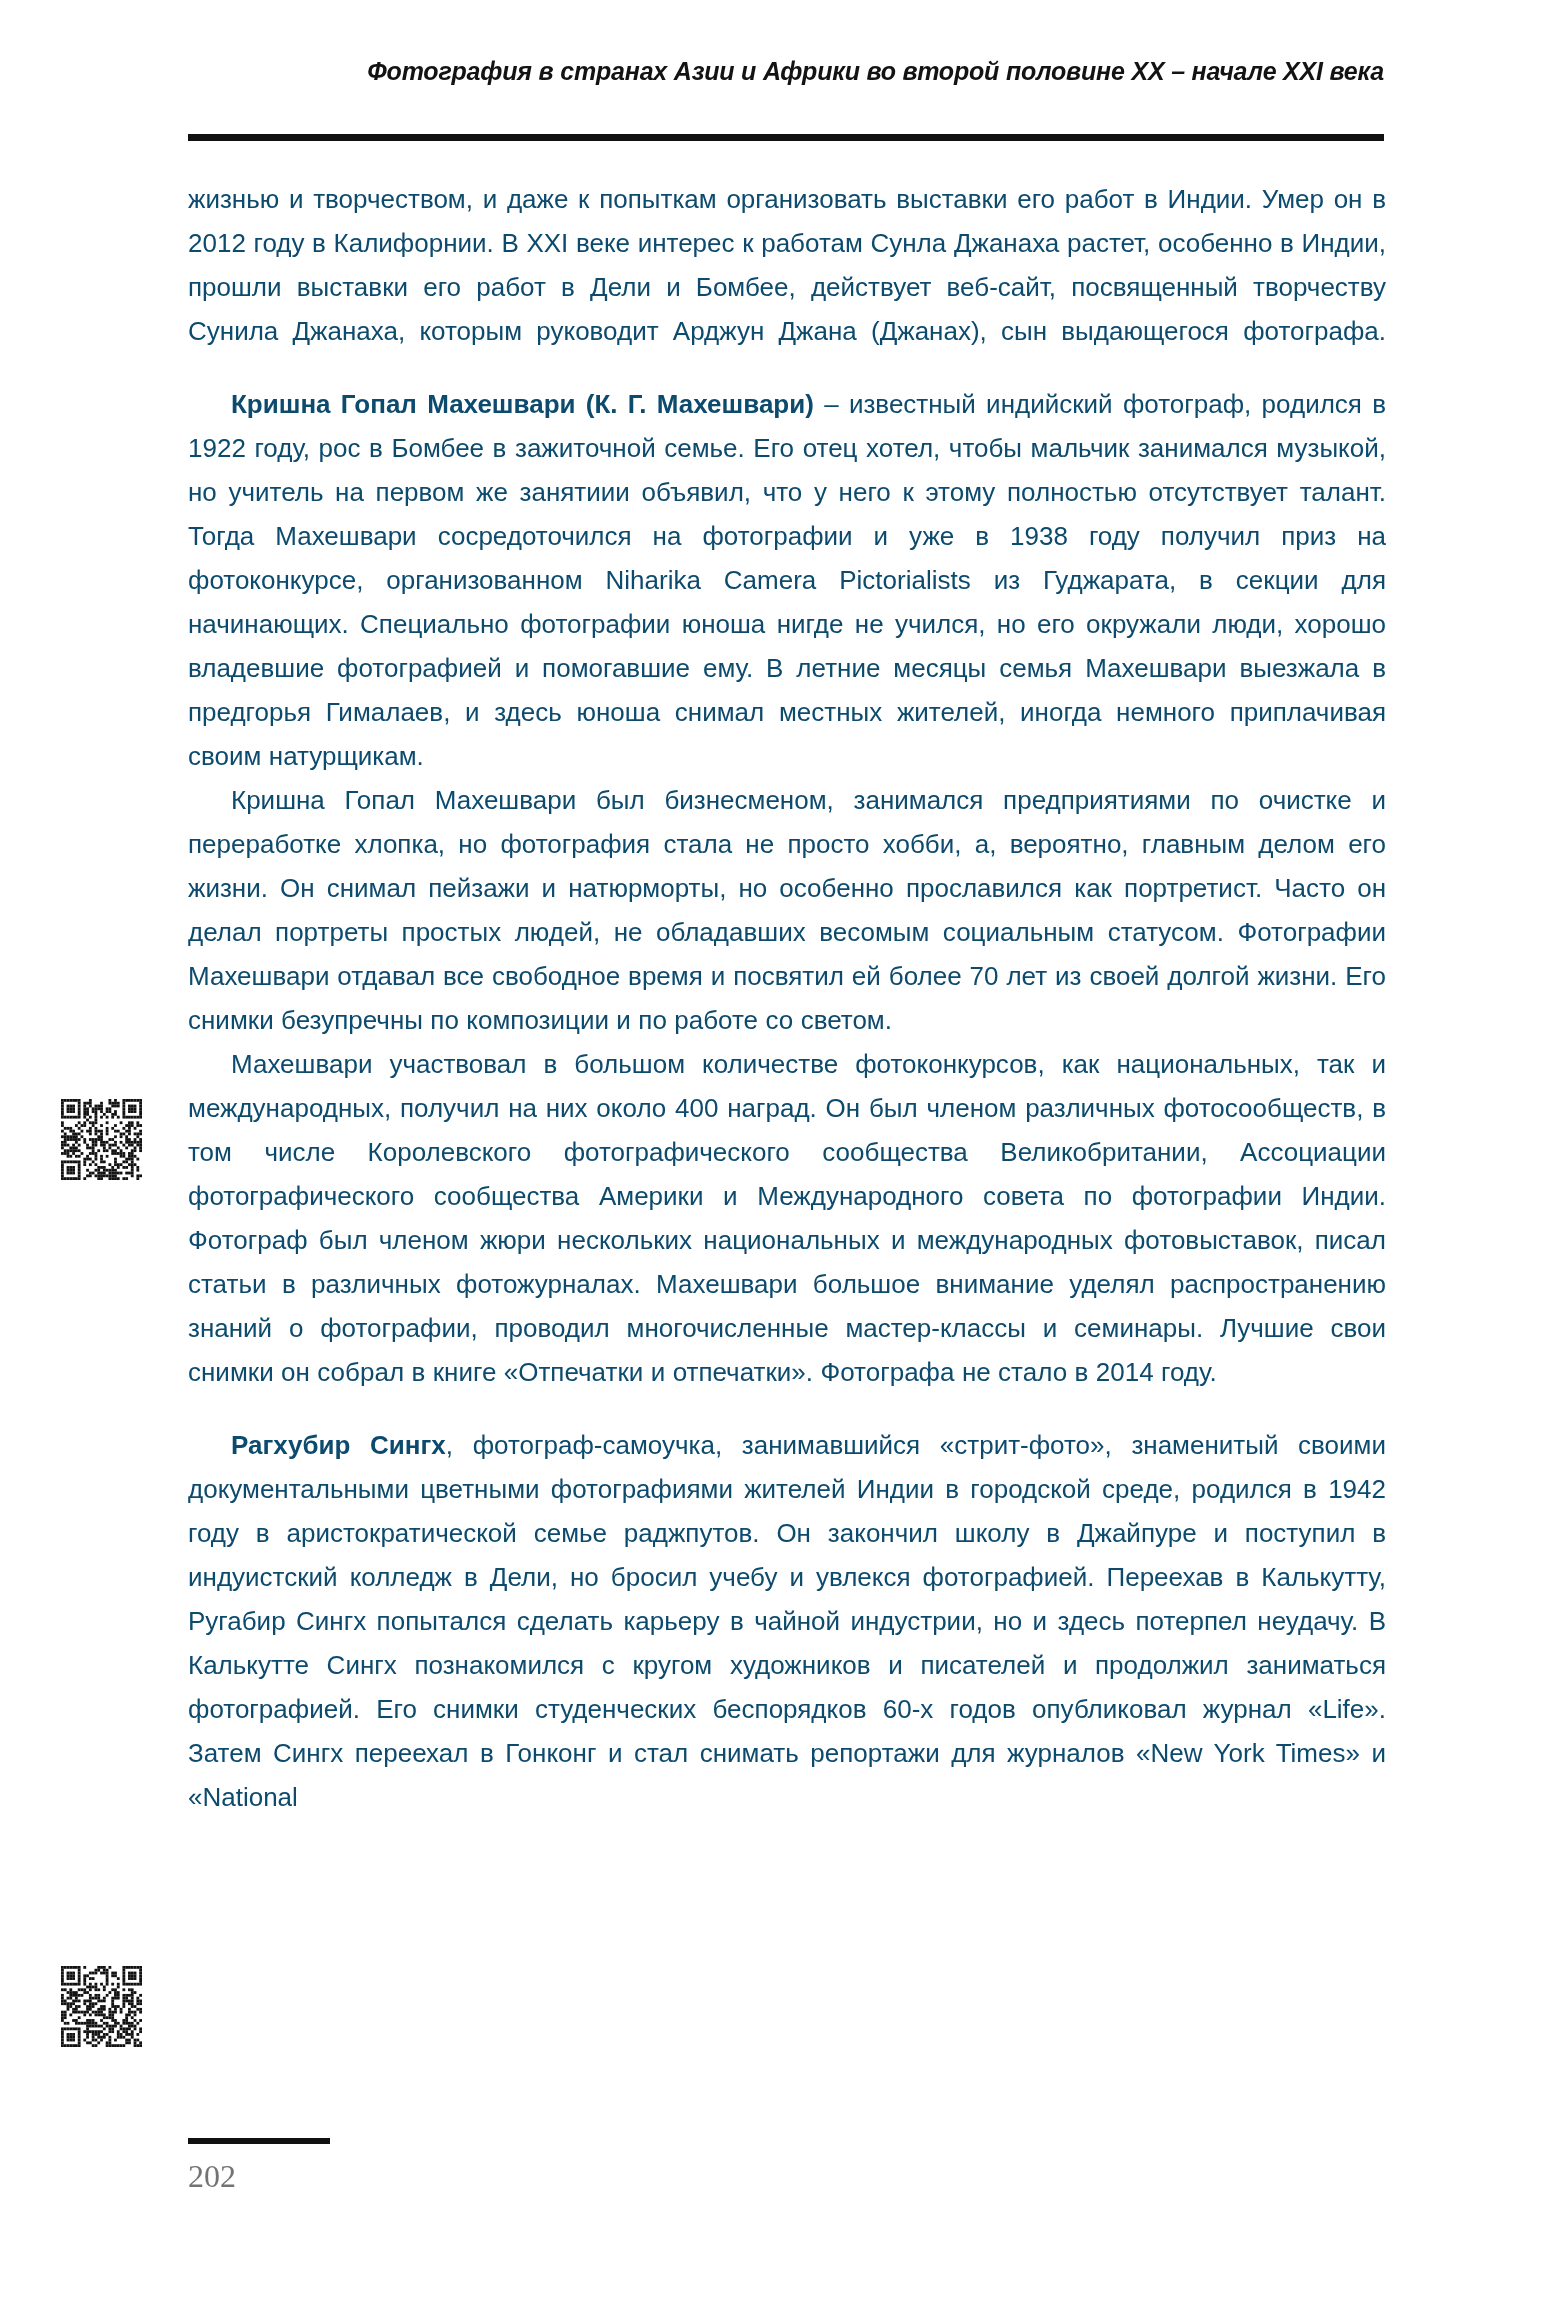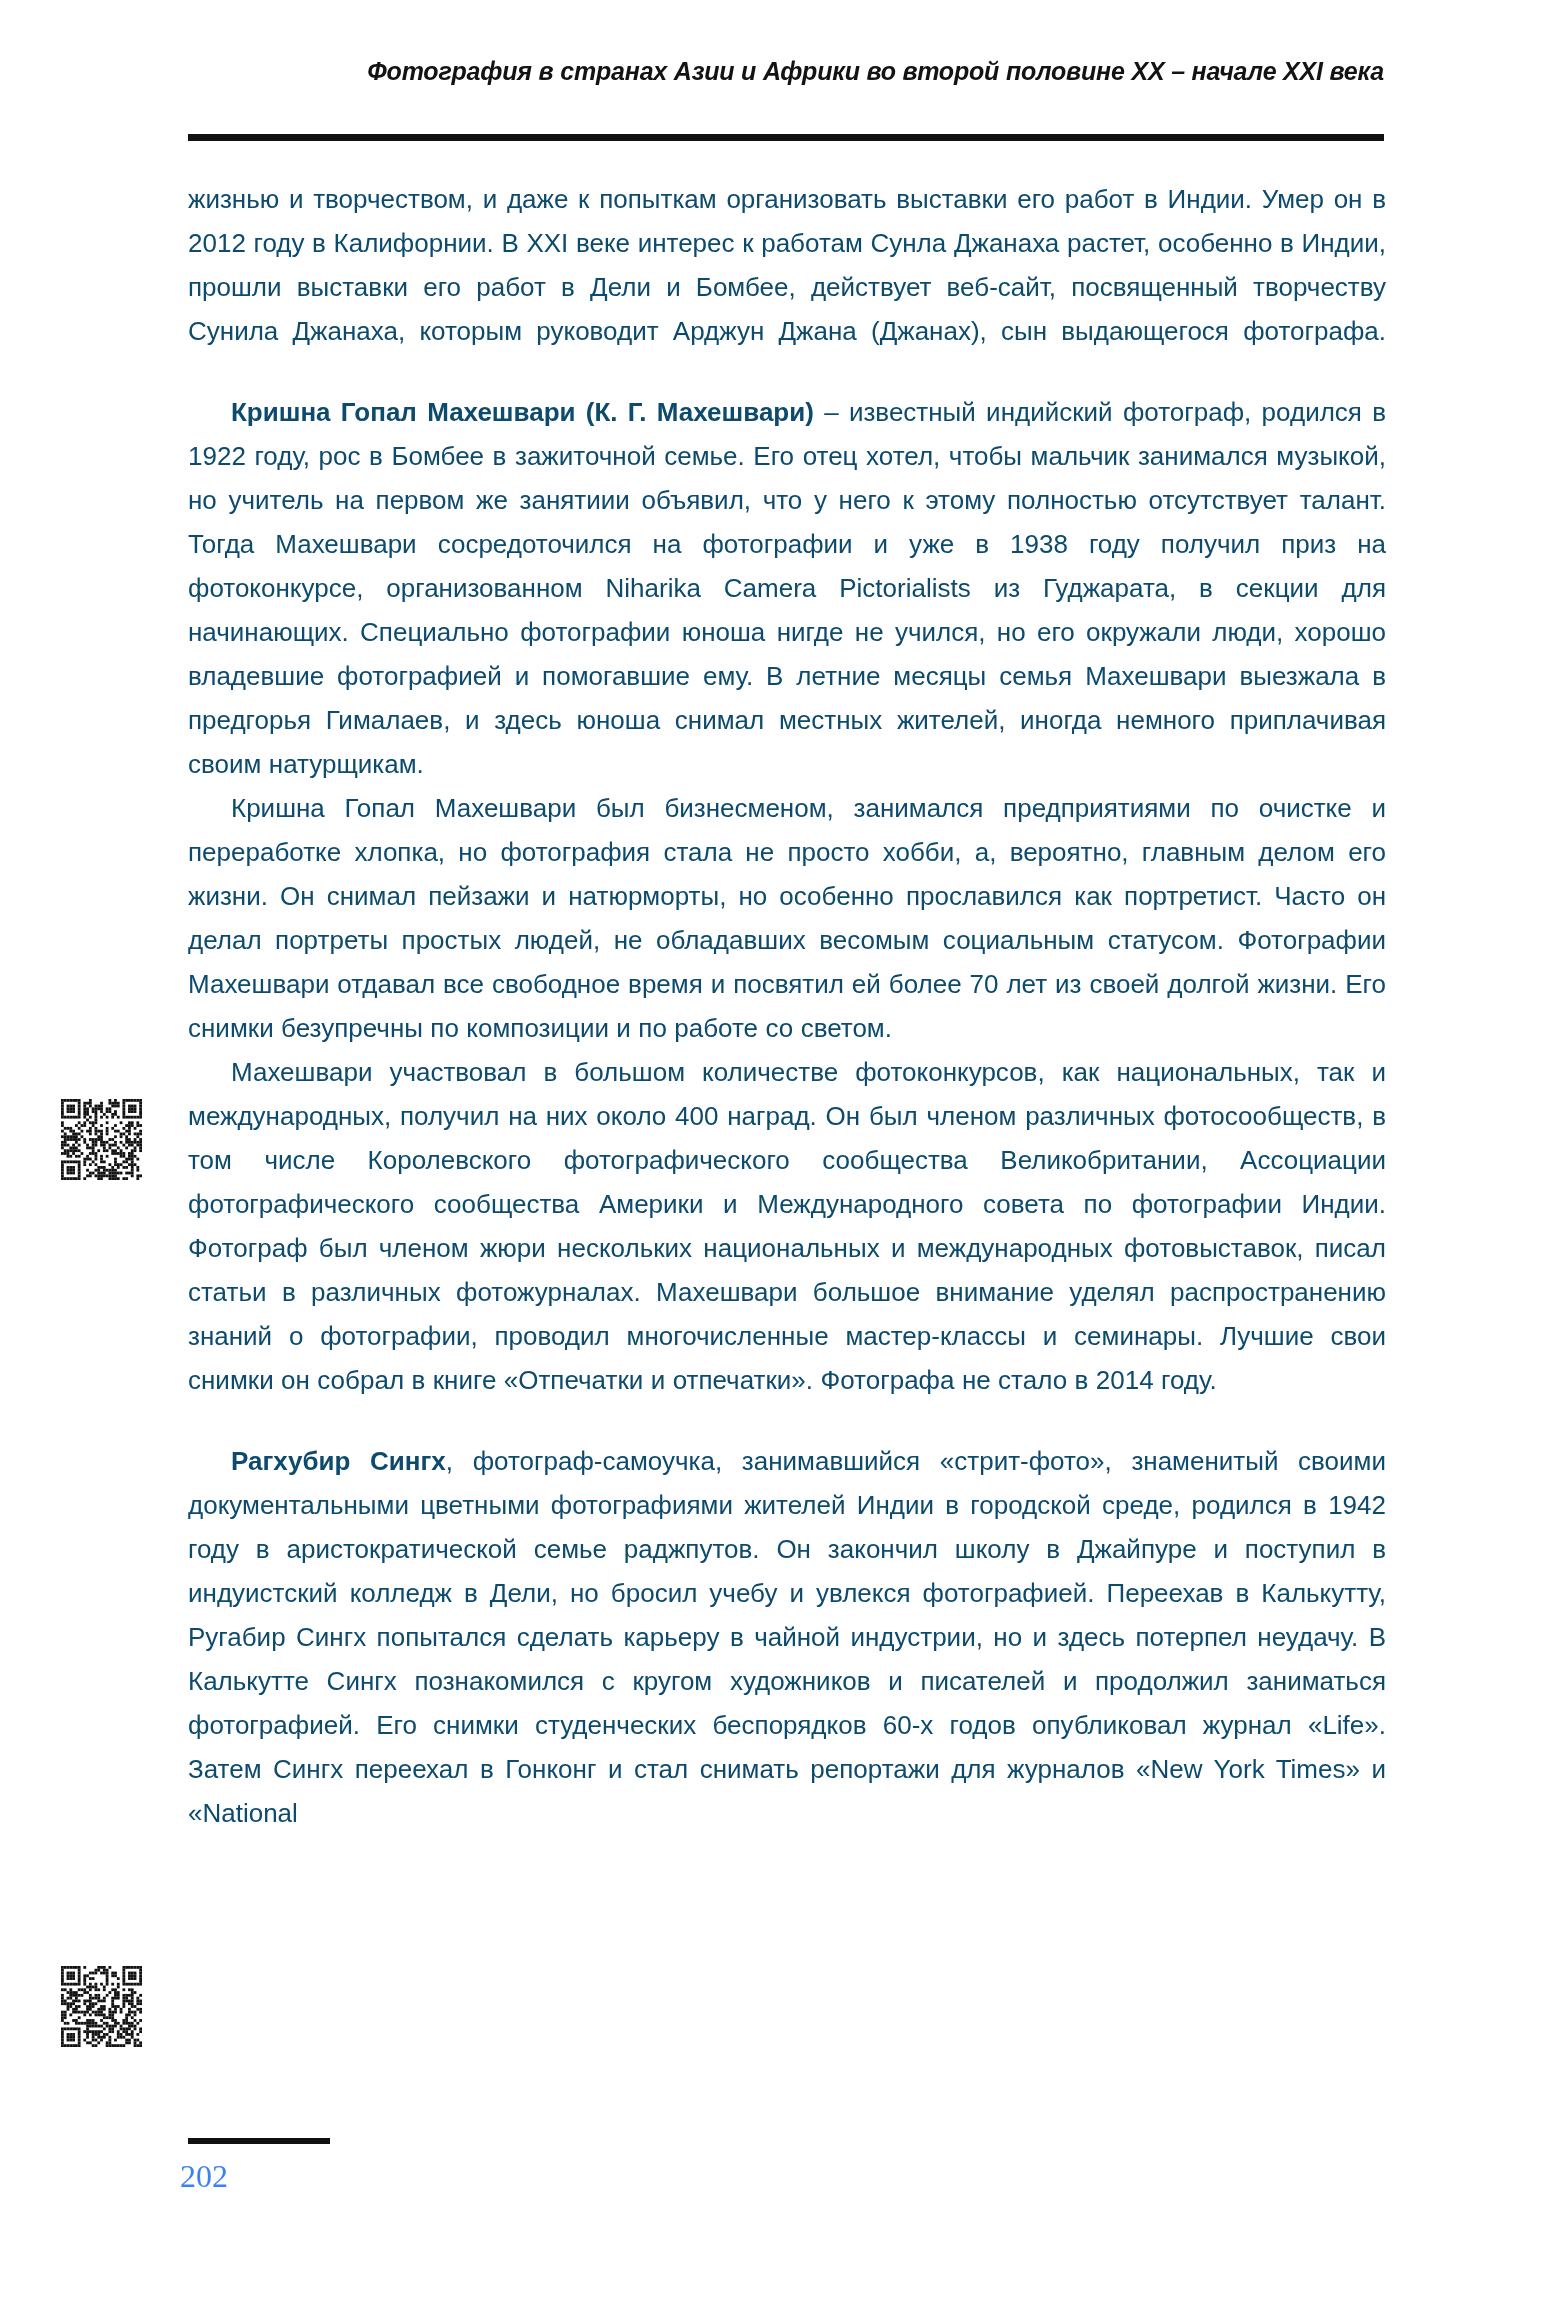--- a/index.html
+++ b/index.html
@@ -56,21 +56,21 @@
     text-align: justify;
     text-align-last: left;
     color: #0c4a6e;
     hyphens: manual;
     word-spacing: 0.2px;
   }
   .para.indent {
     text-indent: 43px;
   }
   .para.gap-before {
-    margin-top: 37px;
+    margin-top: 29px;
   }
   .para .lead {
     font-weight: 700;
   }
   .para.last-justify {
     text-align-last: justify;
   }
 
   
   .qr {
@@ -83,26 +83,26 @@
   .foot-rule {
     position: absolute;
     left: 188px;
     top: 2138px;
     width: 142px;
     height: 6.4px;
     background: #111111;
   }
   .page-number {
     position: absolute;
-    left: 180px;
+    left: 188px;
     top: 2156px;
     font-family: "Liberation Serif", serif;
     font-size: 32px;
     line-height: 40px;
-    color: #3b82f6;
+    color: #737373;
   }
 </style>
 </head>
 <body>
 
 <div class="page">
 
   <div class="running-head">Фотография в странах Азии и Африки во второй половине XX – начале XXI века</div>
 
   <div class="head-rule"></div>

